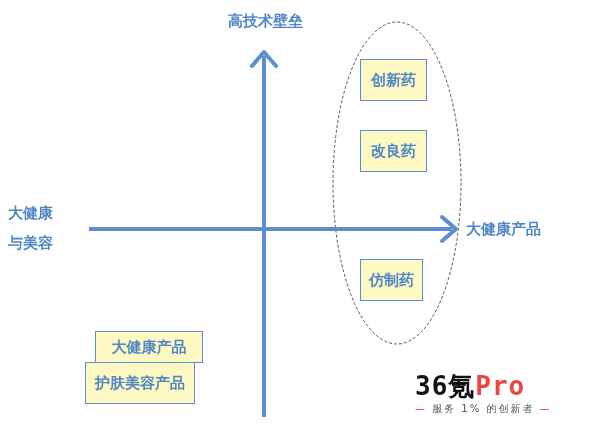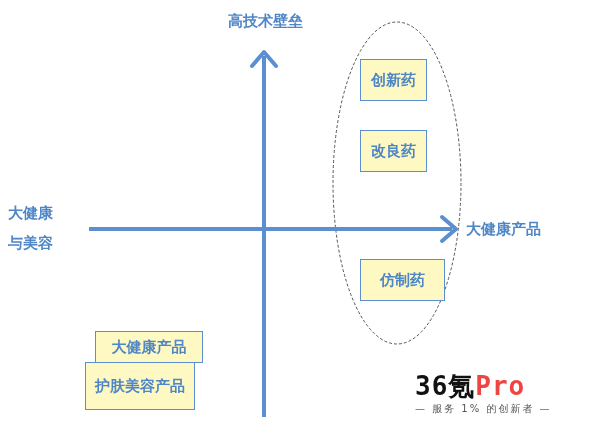--- a/index.html
+++ b/index.html
@@ -31,21 +31,21 @@
   <polyline points="442,217 456,229 442,241" fill="none" stroke="#5b8fcf" stroke-width="4" stroke-linecap="round" stroke-linejoin="round"></polyline>
 </svg>
 
 <div class="lbl" style="left:228px;top:12px;">高技术壁垒</div>
 <div class="lbl" style="left:466px;top:220px;">大健康产品</div>
 <div class="lbl" style="left:8px;top:204px;">大健康</div>
 <div class="lbl" style="left:8px;top:234px;">与美容</div>
 
 <div class="box" style="left:360px;top:59px;width:67px;height:42px;">创新药</div>
 <div class="box" style="left:360px;top:130px;width:67px;height:42px;">改良药</div>
-<div class="box" style="left:360px;top:259px;width:85px;height:42px;">仿制药</div>
+<div class="box" style="left:360px;top:259px;width:63px;height:42px;">仿制药</div>
 
 <div class="box" style="left:95px;top:331px;width:108px;height:32px;">大健康产品</div>
-<div class="box" style="left:85px;top:362px;width:110px;height:48px;">护肤美容产品</div>
+<div class="box" style="left:85px;top:362px;width:110px;height:42px;">护肤美容产品</div>
 
 <div class="logo">
   <div class="logo-main"><span>36氪</span><span class="red">Pro</span></div>
   <div class="logo-sub"><span class="dash">—</span> <span>服务 1% 的创新者</span> <span class="dash">—</span></div>
 </div>
 
 </body></html>

